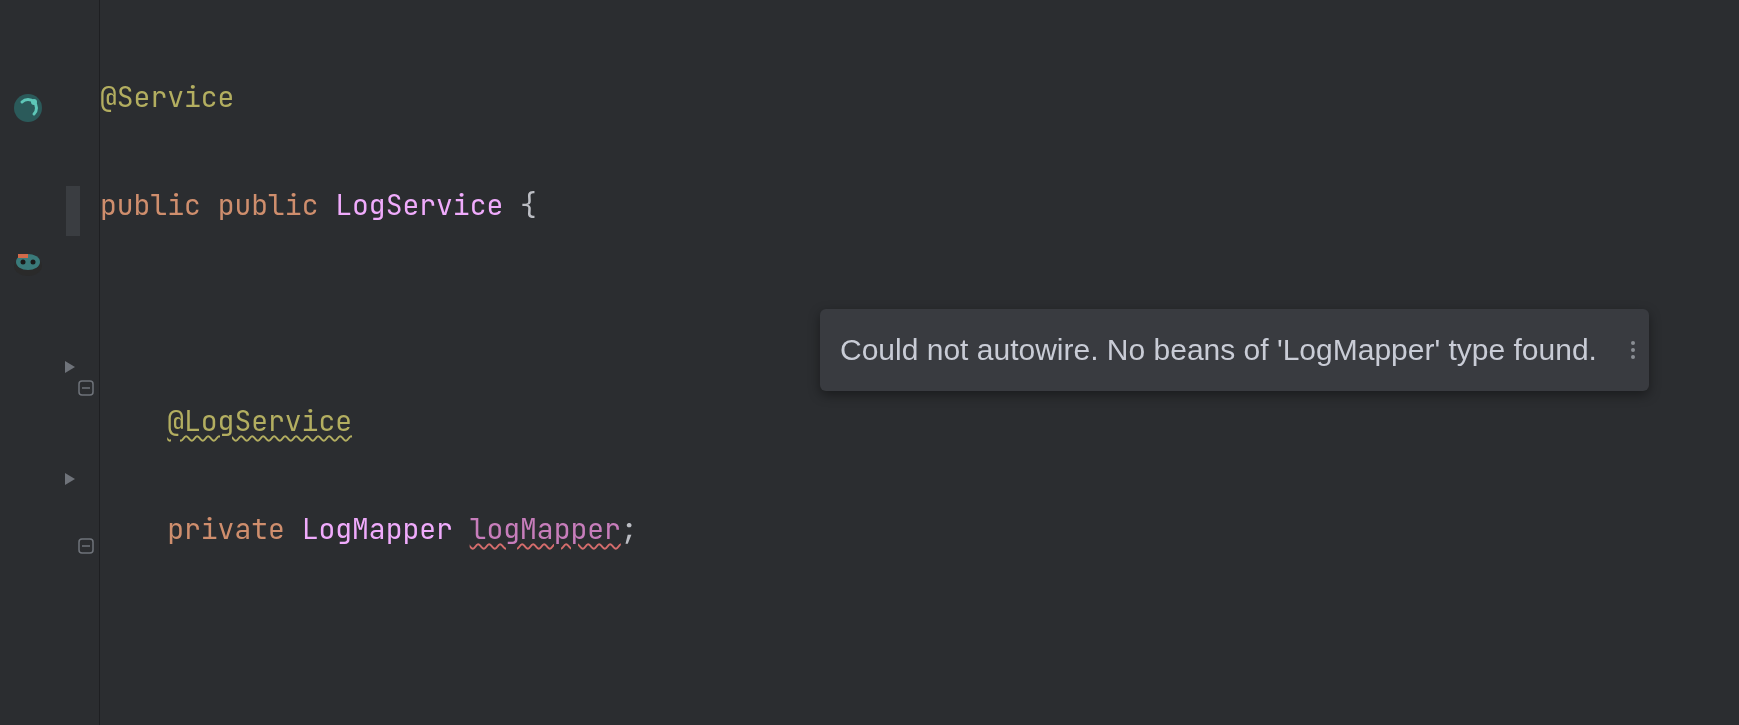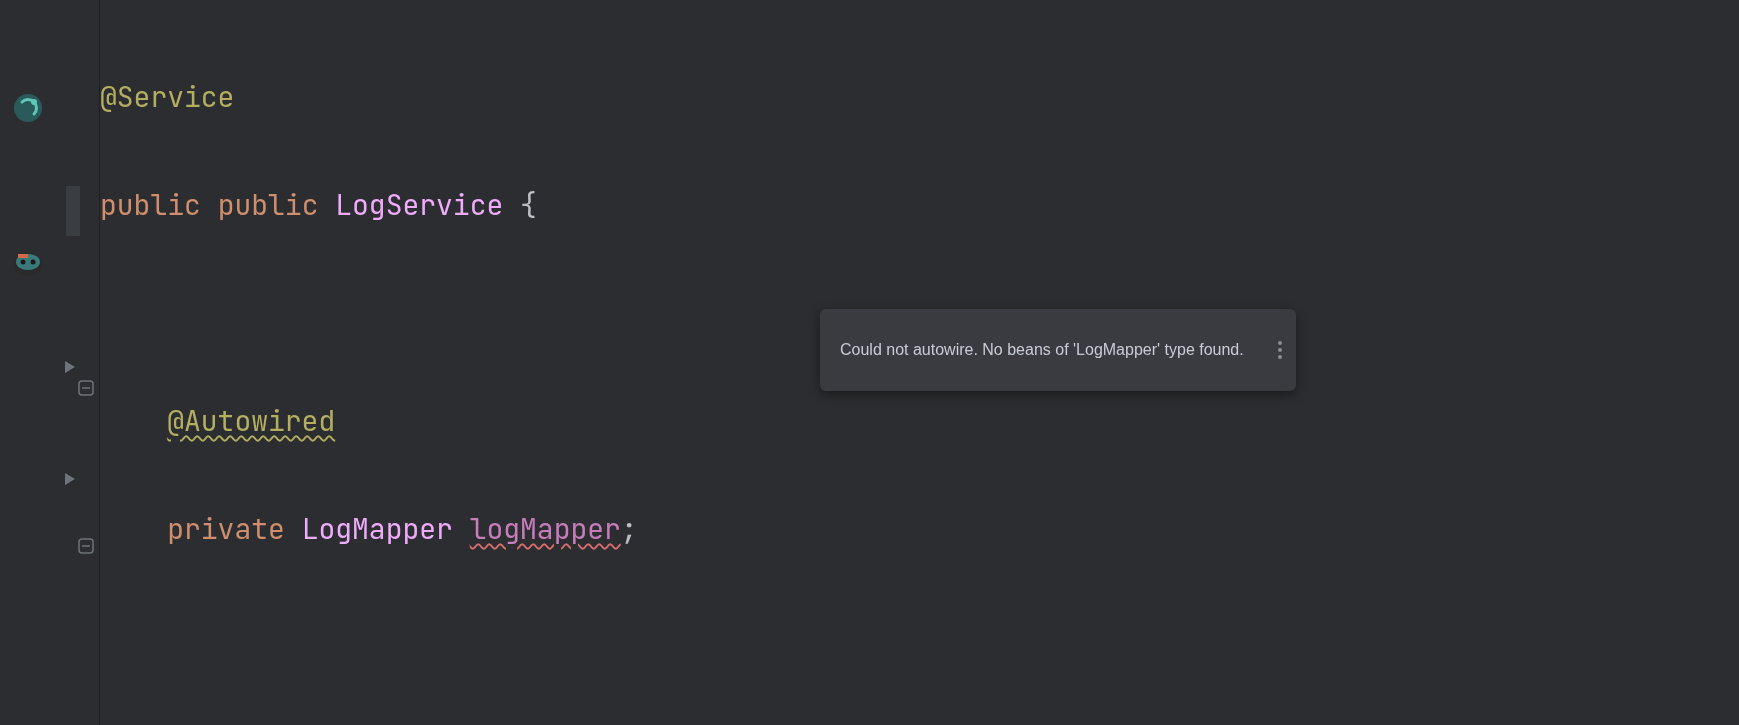--- a/index.html
+++ b/index.html
@@ -78,21 +78,21 @@
     text-decoration-thickness: 1.5px;
     text-underline-offset: 4px;
   }
   .tooltip {
     position: absolute;
     top: 309px;
     left: 720px;
     background: #393b40;
     color: #c9ccd6;
     font-family: -apple-system, 'Segoe UI', sans-serif;
-    font-size: 16px;
+    font-size: 30px;
     padding: 14px 52px 14px 20px;
     border-radius: 6px;
     box-shadow: 0 4px 12px rgba(0,0,0,0.4);
     display: flex;
     align-items: center;
   }
   .tooltip-more {
     position: absolute;
     right: 14px;
     top: 50%;
@@ -156,21 +156,21 @@
         <rect x="1" y="1" width="14" height="14" rx="3" fill="none" stroke="#6f737a" stroke-width="1.5"></rect>
         <line x1="4" y1="8" x2="12" y2="8" stroke="#6f737a" stroke-width="1.5"></line>
       </svg>
   </div>
 </div>
 
 <div class="code-area">
 <span class="line"><span class="annotation">@Service</span></span>
 <span class="line"><span class="keyword">public</span> <span class="keyword">public</span> <span class="type">LogService</span> <span class="punct">{</span></span>
 <span class="line"> </span>
-<span class="line">    <span class="annotation wavy-yellow">@Autowired</span></span>
+<span class="line">    <span class="annotation wavy-yellow">@LogService</span></span>
 <span class="line">    <span class="keyword">private</span> <span class="type">LogMapper</span> <span class="field wavy-red">logMapper</span><span class="punct">;</span></span>
 <span class="line"> </span>
 
 
 
 
 
 
 
   <div class="tooltip">

